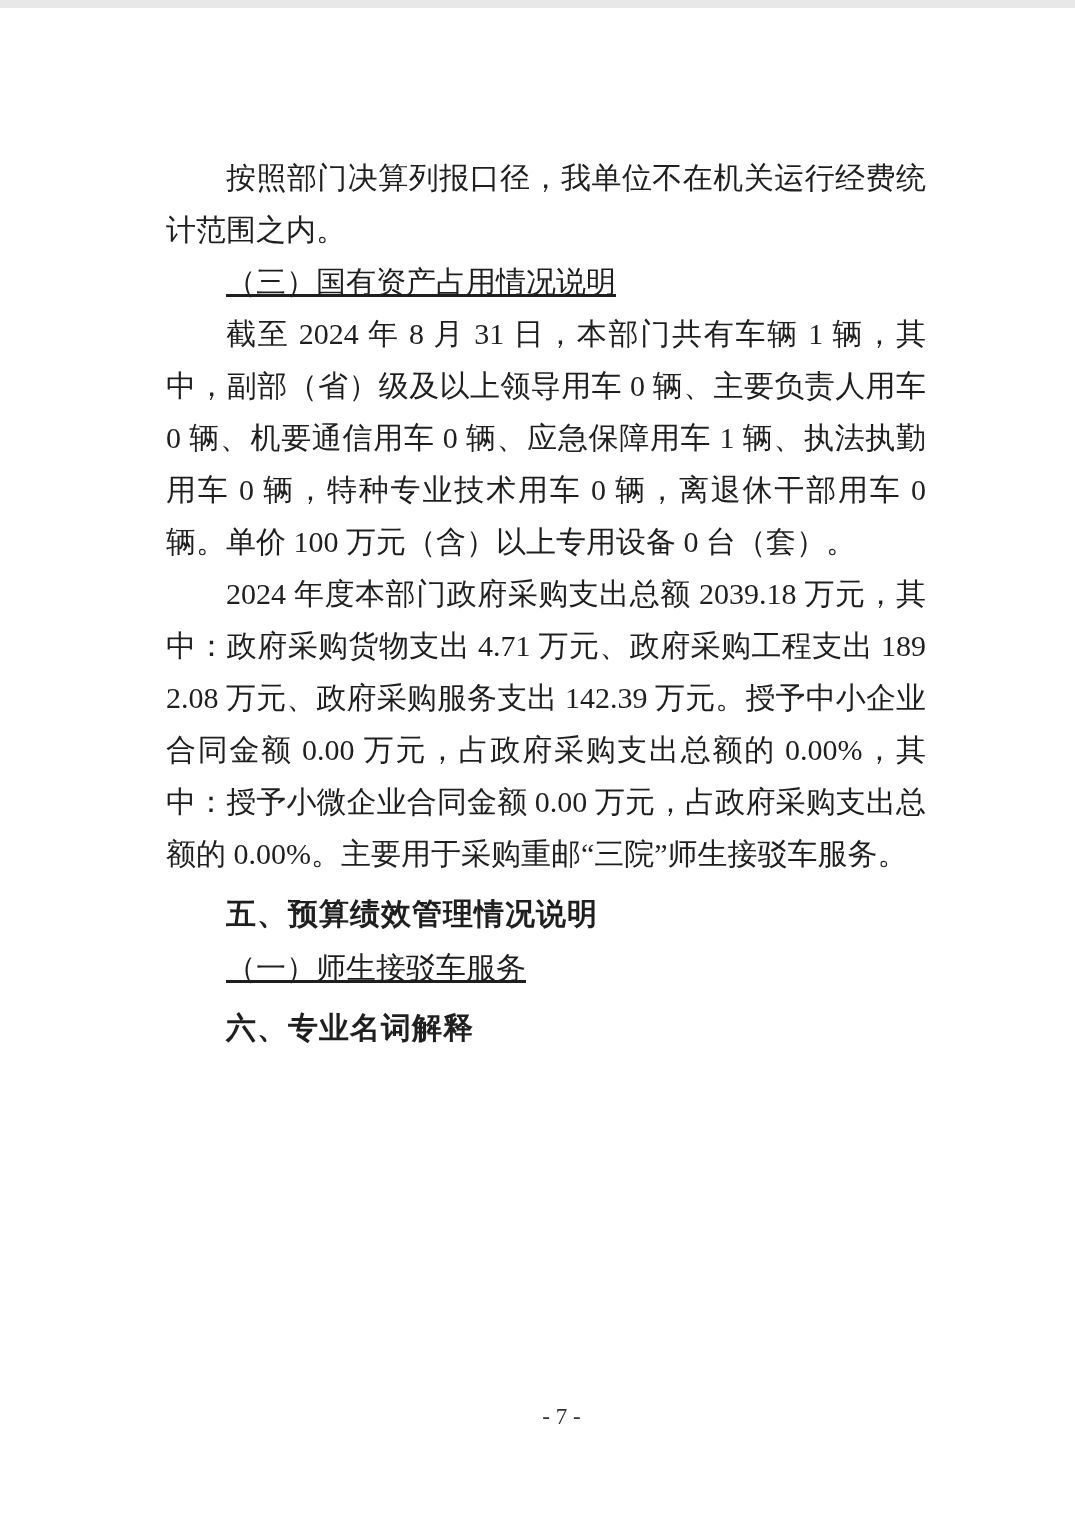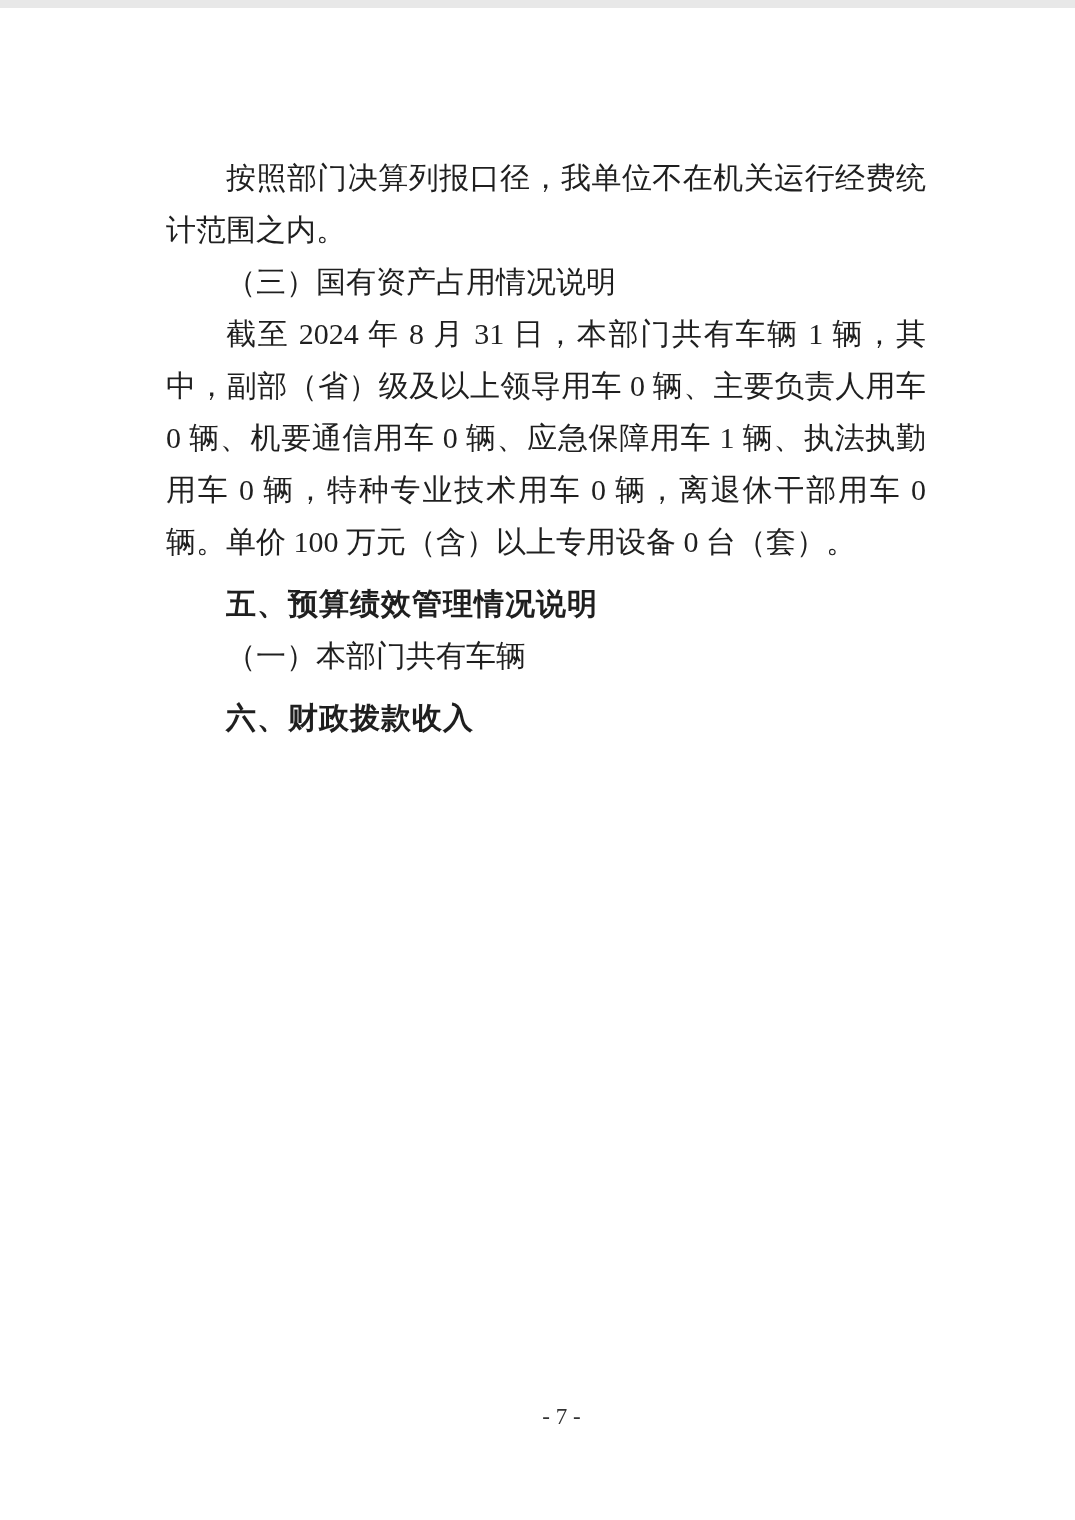--- a/index.html
+++ b/index.html
@@ -26,23 +26,23 @@
   }
   .content p {
     margin: 0;
     font-size: 30px;
     line-height: 52px;
     text-align: justify;
     text-indent: 2em;
     word-break: break-all;
   }
   .content p.para-body { font-weight: normal; }
-  .content p.para-subhead { font-weight: normal; }
+  .content p.para-subhead { font-weight: normal; text-decoration: underline; }
   .content p.para-heading {
-    font-family: Liberation Sans, sans-serif;
+    font-family: Liberation Mono, monospace;
     font-weight: bold;
     margin-top: 10px;
     letter-spacing: 1px;
   }
   .footer {
     position: absolute;
     top: 1396px;
     left: 0;
     width: 100%;
     text-align: center;
@@ -52,18 +52,19 @@
   }
 </style>
 </head>
 <body>
 
 <div class="page">
   <div class="content">
     <p class="para-body">按照部门决算列报口径，我单位不在机关运行经费统计范围之内。</p>
     <p class="para-subhead">（三）国有资产占用情况说明</p>
     <p class="para-body">截至 2024 年 8 月 31 日，本部门共有车辆 1 辆，其中，副部（省）级及以上领导用车 0 辆、主要负责人用车 0 辆、机要通信用车 0 辆、应急保障用车 1 辆、执法执勤用车 0 辆，特种专业技术用车 0 辆，离退休干部用车 0 辆。单价 100 万元（含）以上专用设备 0 台（套）。</p>
+    <p class="para-body">2024 年度本部门政府采购支出总额 2039.18 万元，其中：政府采购货物支出 4.71 万元、政府采购工程支出 1892.08 万元、政府采购服务支出 142.39 万元。授予中小企业合同金额 0.00 万元，占政府采购支出总额的 0.00%，其中：授予小微企业合同金额 0.00 万元，占政府采购支出总额的 0.00%。主要用于采购重邮“三院”师生接驳车服务。</p>
     <p class="para-heading">五、预算绩效管理情况说明</p>
-    <p class="para-subhead">（一）本部门共有车辆</p>
-    <p class="para-heading">六、财政拨款收入</p>
+    <p class="para-subhead">（一）师生接驳车服务</p>
+    <p class="para-heading">六、专业名词解释</p>
   </div>
   <div class="footer">- 7 -</div>
 </div>
 
 </body></html>

